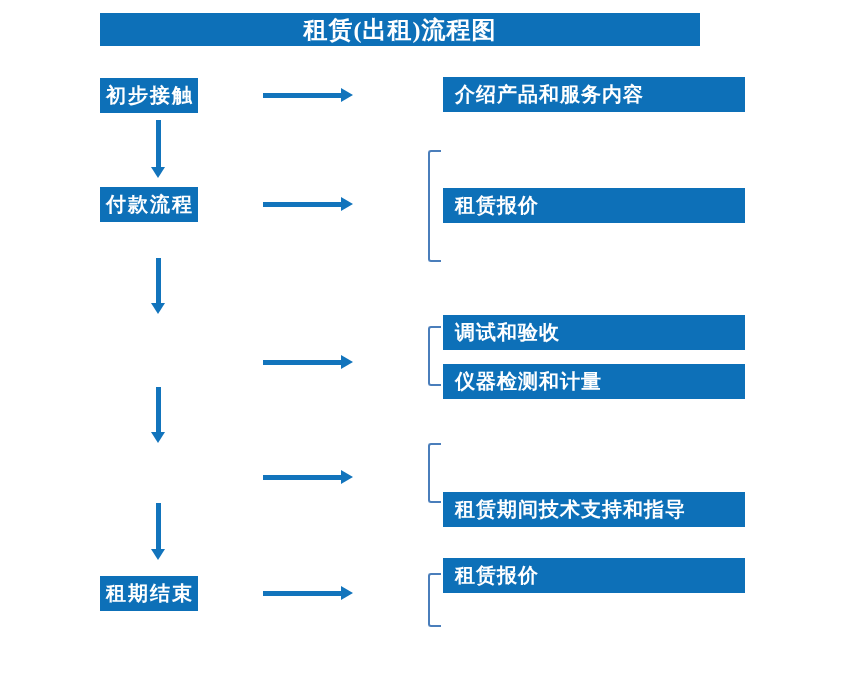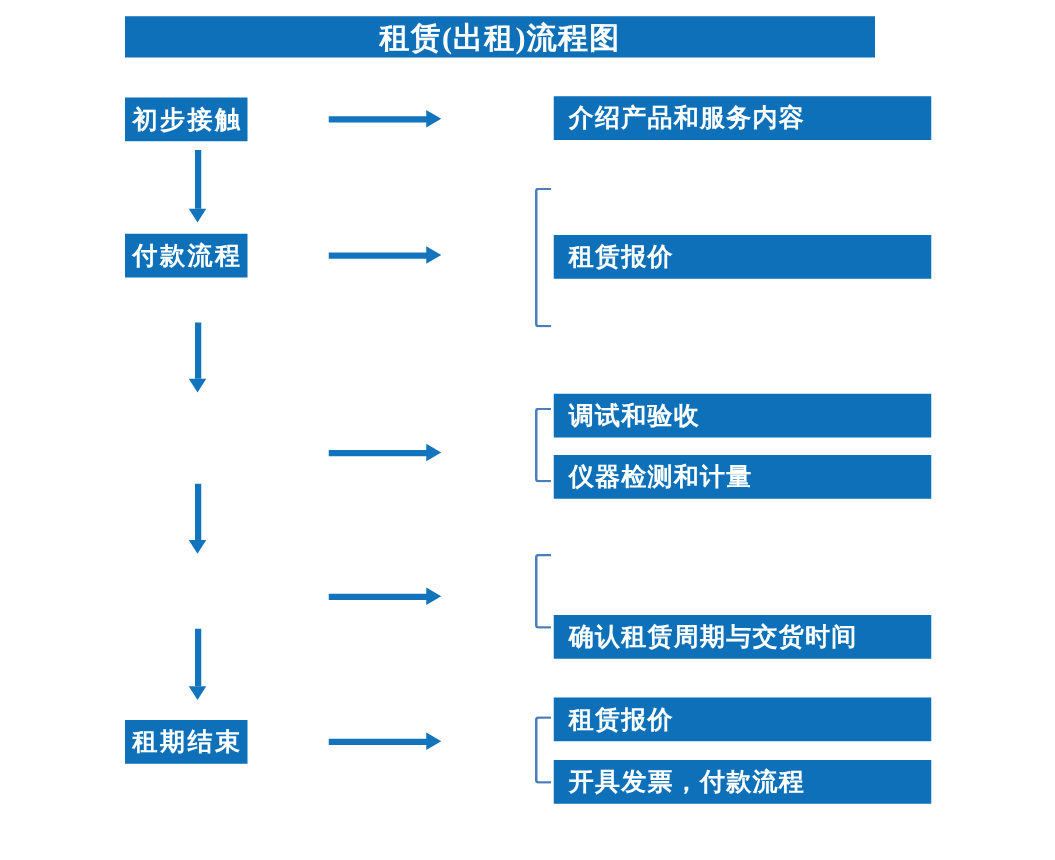--- a/index.html
+++ b/index.html
@@ -159,17 +159,16 @@
 
   <div class="bracket" style="top:150px;height:112px"></div>
   <div class="bracket" style="top:326px;height:60px"></div>
   <div class="bracket" style="top:443px;height:60px"></div>
   <div class="bracket" style="top:573px;height:54px"></div>
 
   <div class="detail-box" style="top:77px">介绍产品和服务内容</div>
   <div class="detail-box" style="top:188px">租赁报价</div>
   <div class="detail-box" style="top:315px">调试和验收</div>
   <div class="detail-box" style="top:364px">仪器检测和计量</div>
-  <div class="detail-box" style="top:492px">确认租赁周期与交货时间</div>
+  <div class="detail-box" style="top:492px">租赁期间技术支持和指导</div>
   <div class="detail-box" style="top:558px">租赁报价</div>
-  <div class="detail-box" style="top:608px">开具发票，付款流程</div>
 
 </div>
 
 </body></html>

